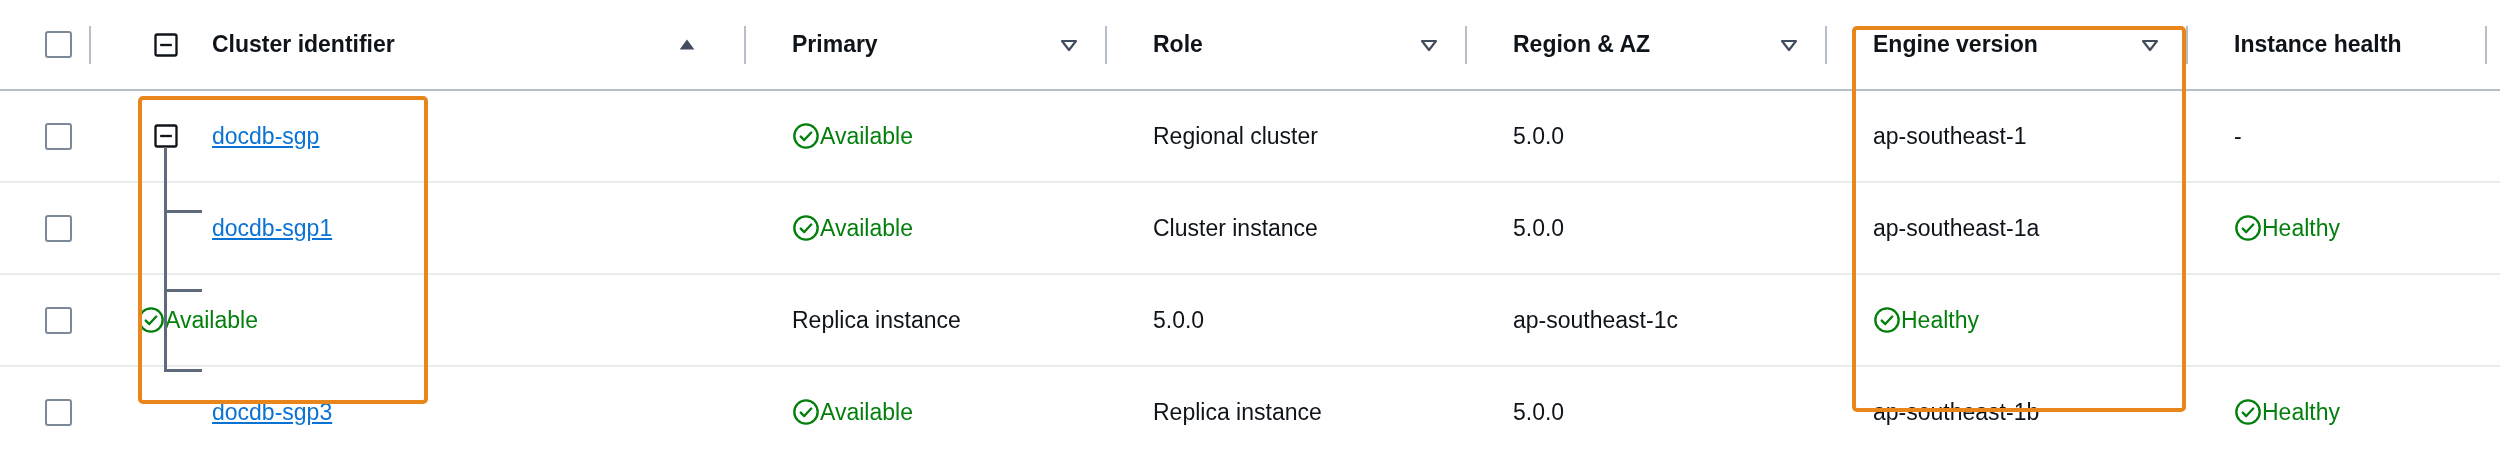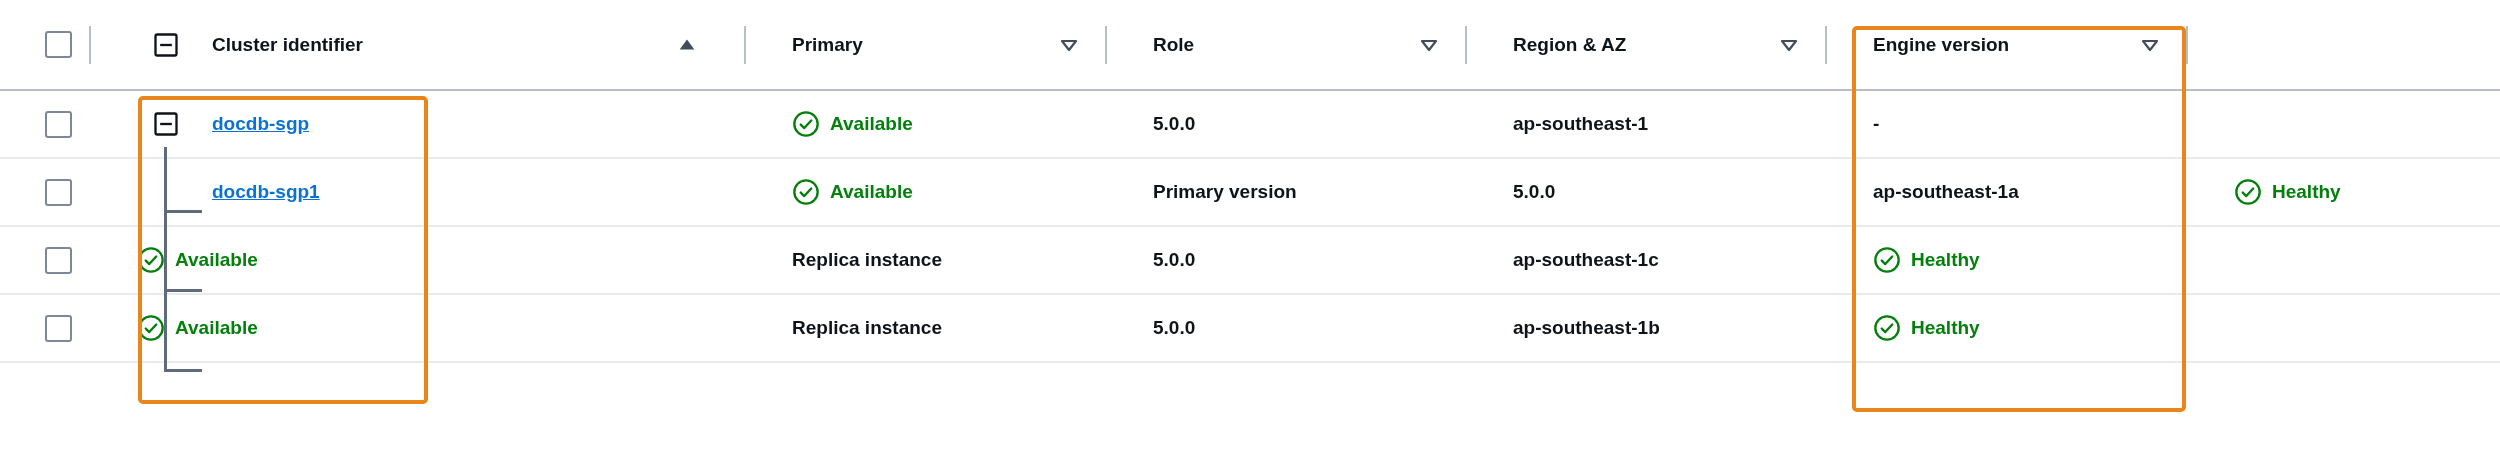--- a/index.html
+++ b/index.html
@@ -15,31 +15,30 @@
     display:grid;
     grid-template-columns:91px 655px 361px 360px 360px 361px 312px;
     align-items:center;
     box-sizing:border-box;
   }
   .thead{
     height:91px;
     border-bottom:2px solid #b6bec9;
   }
   .tr{
-    height:68px;
+    height:92px;
     border-bottom:2px solid #e9ebed;
-    font-weight:bold;
   }
   .cell{
     position:relative;
     display:flex;
     align-items:center;
     height:100%;
     box-sizing:border-box;
-    font-size:19px;
+    font-size:23px;
     white-space:nowrap;
   }
   .th{font-weight:700;}
   .pad{padding-left:46px;}
   .check-cell{padding-left:45px;}
   .cluster-th{padding-left:61px;}
   .cluster-td-parent{padding-left:61px;}
   .cluster-td-child{padding-left:121px;}
   .checkbox{
     width:27px;height:27px;
@@ -60,21 +59,21 @@
   .th-label{margin-right:8px;}
   .icon{display:inline-flex;align-items:center;justify-content:center;flex:0 0 auto;}
   .expand-icon{margin-right:32px;cursor:pointer;}
   .sort-icon{margin-left:auto;margin-right:48px;cursor:pointer;}
   .filter-icon{margin-left:auto;margin-right:26px;cursor:pointer;}
   .link{
     color:#0972d3;
     text-decoration:underline;
     cursor:pointer;
   }
-  .status{display:flex;align-items:center;gap:10px;}
+  .status{display:flex;align-items:center;}
   .green{color:#037f0c;}
   .status-icon{flex:0 0 auto;}
   
   .tree-line{position:absolute;background:#5f6b7a;}
   .tree-v{left:164px;top:147px;width:2.5px;height:225px;}
   .tree-h{left:164px;width:38px;height:2.5px;}
   .tree-h1{top:210px;}
   .tree-h2{top:289px;}
   .tree-h3{top:369px;}
   
@@ -149,20 +148,24 @@
     <div class="cell th pad">
       <span class="th-label">Engine version</span>
       <span class="icon filter-icon">
         <svg width="24" height="24" viewBox="0 0 24 24" fill="none">
           <path d="M5 8 H19 L12 17 Z" stroke="#414d5c" stroke-width="2.2" stroke-linejoin="round"></path>
         </svg>
       </span>
       <span class="vdiv"></span>
     </div>
 
+    <div class="cell th pad">
+      <span class="th-label">Instance health</span>
+      <span class="vdiv vdiv-end"></span>
+    </div>
   </div>
 
   <div class="row tr">
     <div class="cell check-cell">
       <span class="checkbox"></span>
     </div>
     <div class="cell cluster-td-parent">
       <span class="icon expand-icon">
         <svg width="28" height="28" viewBox="0 0 24 24" fill="none">
           <rect x="3" y="3" width="18" height="18" rx="1.5" stroke="#0f141a" stroke-width="2"></rect>
@@ -173,20 +176,21 @@
     </div>
     <div class="cell pad status">
       <span class="icon status-icon">
         <svg width="28" height="28" viewBox="0 0 24 24" fill="none">
           <circle cx="12" cy="12" r="10" stroke="#037f0c" stroke-width="2"></circle>
           <path d="M7.5 12.5 L10.5 15.5 L16.5 9" stroke="#037f0c" stroke-width="2" stroke-linecap="round" stroke-linejoin="round"></path>
         </svg>
       </span>
       <span class="green">Available</span>
     </div>
+    <div class="cell pad">Regional cluster</div>
     <div class="cell pad">5.0.0</div>
     <div class="cell pad">ap-southeast-1</div>
     <div class="cell pad">-</div>
   </div>
 
   <div class="row tr">
     <div class="cell check-cell">
       <span class="checkbox"></span>
     </div>
     <div class="cell cluster-td-child">
@@ -194,21 +198,21 @@
     </div>
     <div class="cell pad status">
       <span class="icon status-icon">
         <svg width="28" height="28" viewBox="0 0 24 24" fill="none">
           <circle cx="12" cy="12" r="10" stroke="#037f0c" stroke-width="2"></circle>
           <path d="M7.5 12.5 L10.5 15.5 L16.5 9" stroke="#037f0c" stroke-width="2" stroke-linecap="round" stroke-linejoin="round"></path>
         </svg>
       </span>
       <span class="green">Available</span>
     </div>
-    <div class="cell pad">Primary version</div>
+    <div class="cell pad">Cluster instance</div>
     <div class="cell pad">5.0.0</div>
     <div class="cell pad">ap-southeast-1a</div>
     <div class="cell pad status">
       <span class="icon status-icon">
         <svg width="28" height="28" viewBox="0 0 24 24" fill="none">
           <circle cx="12" cy="12" r="10" stroke="#037f0c" stroke-width="2"></circle>
           <path d="M7.5 12.5 L10.5 15.5 L16.5 9" stroke="#037f0c" stroke-width="2" stroke-linecap="round" stroke-linejoin="round"></path>
         </svg>
       </span>
       <span class="green">Healthy</span>
@@ -238,20 +242,23 @@
           <path d="M7.5 12.5 L10.5 15.5 L16.5 9" stroke="#037f0c" stroke-width="2" stroke-linecap="round" stroke-linejoin="round"></path>
         </svg>
       </span>
       <span class="green">Healthy</span>
     </div>
   </div>
 
   <div class="row tr">
     <div class="cell check-cell">
       <span class="checkbox"></span>
+    </div>
+    <div class="cell cluster-td-child">
+      <a class="link">docdb-sgp3</a>
     </div>
     <div class="cell pad status">
       <span class="icon status-icon">
         <svg width="28" height="28" viewBox="0 0 24 24" fill="none">
           <circle cx="12" cy="12" r="10" stroke="#037f0c" stroke-width="2"></circle>
           <path d="M7.5 12.5 L10.5 15.5 L16.5 9" stroke="#037f0c" stroke-width="2" stroke-linecap="round" stroke-linejoin="round"></path>
         </svg>
       </span>
       <span class="green">Available</span>
     </div>

